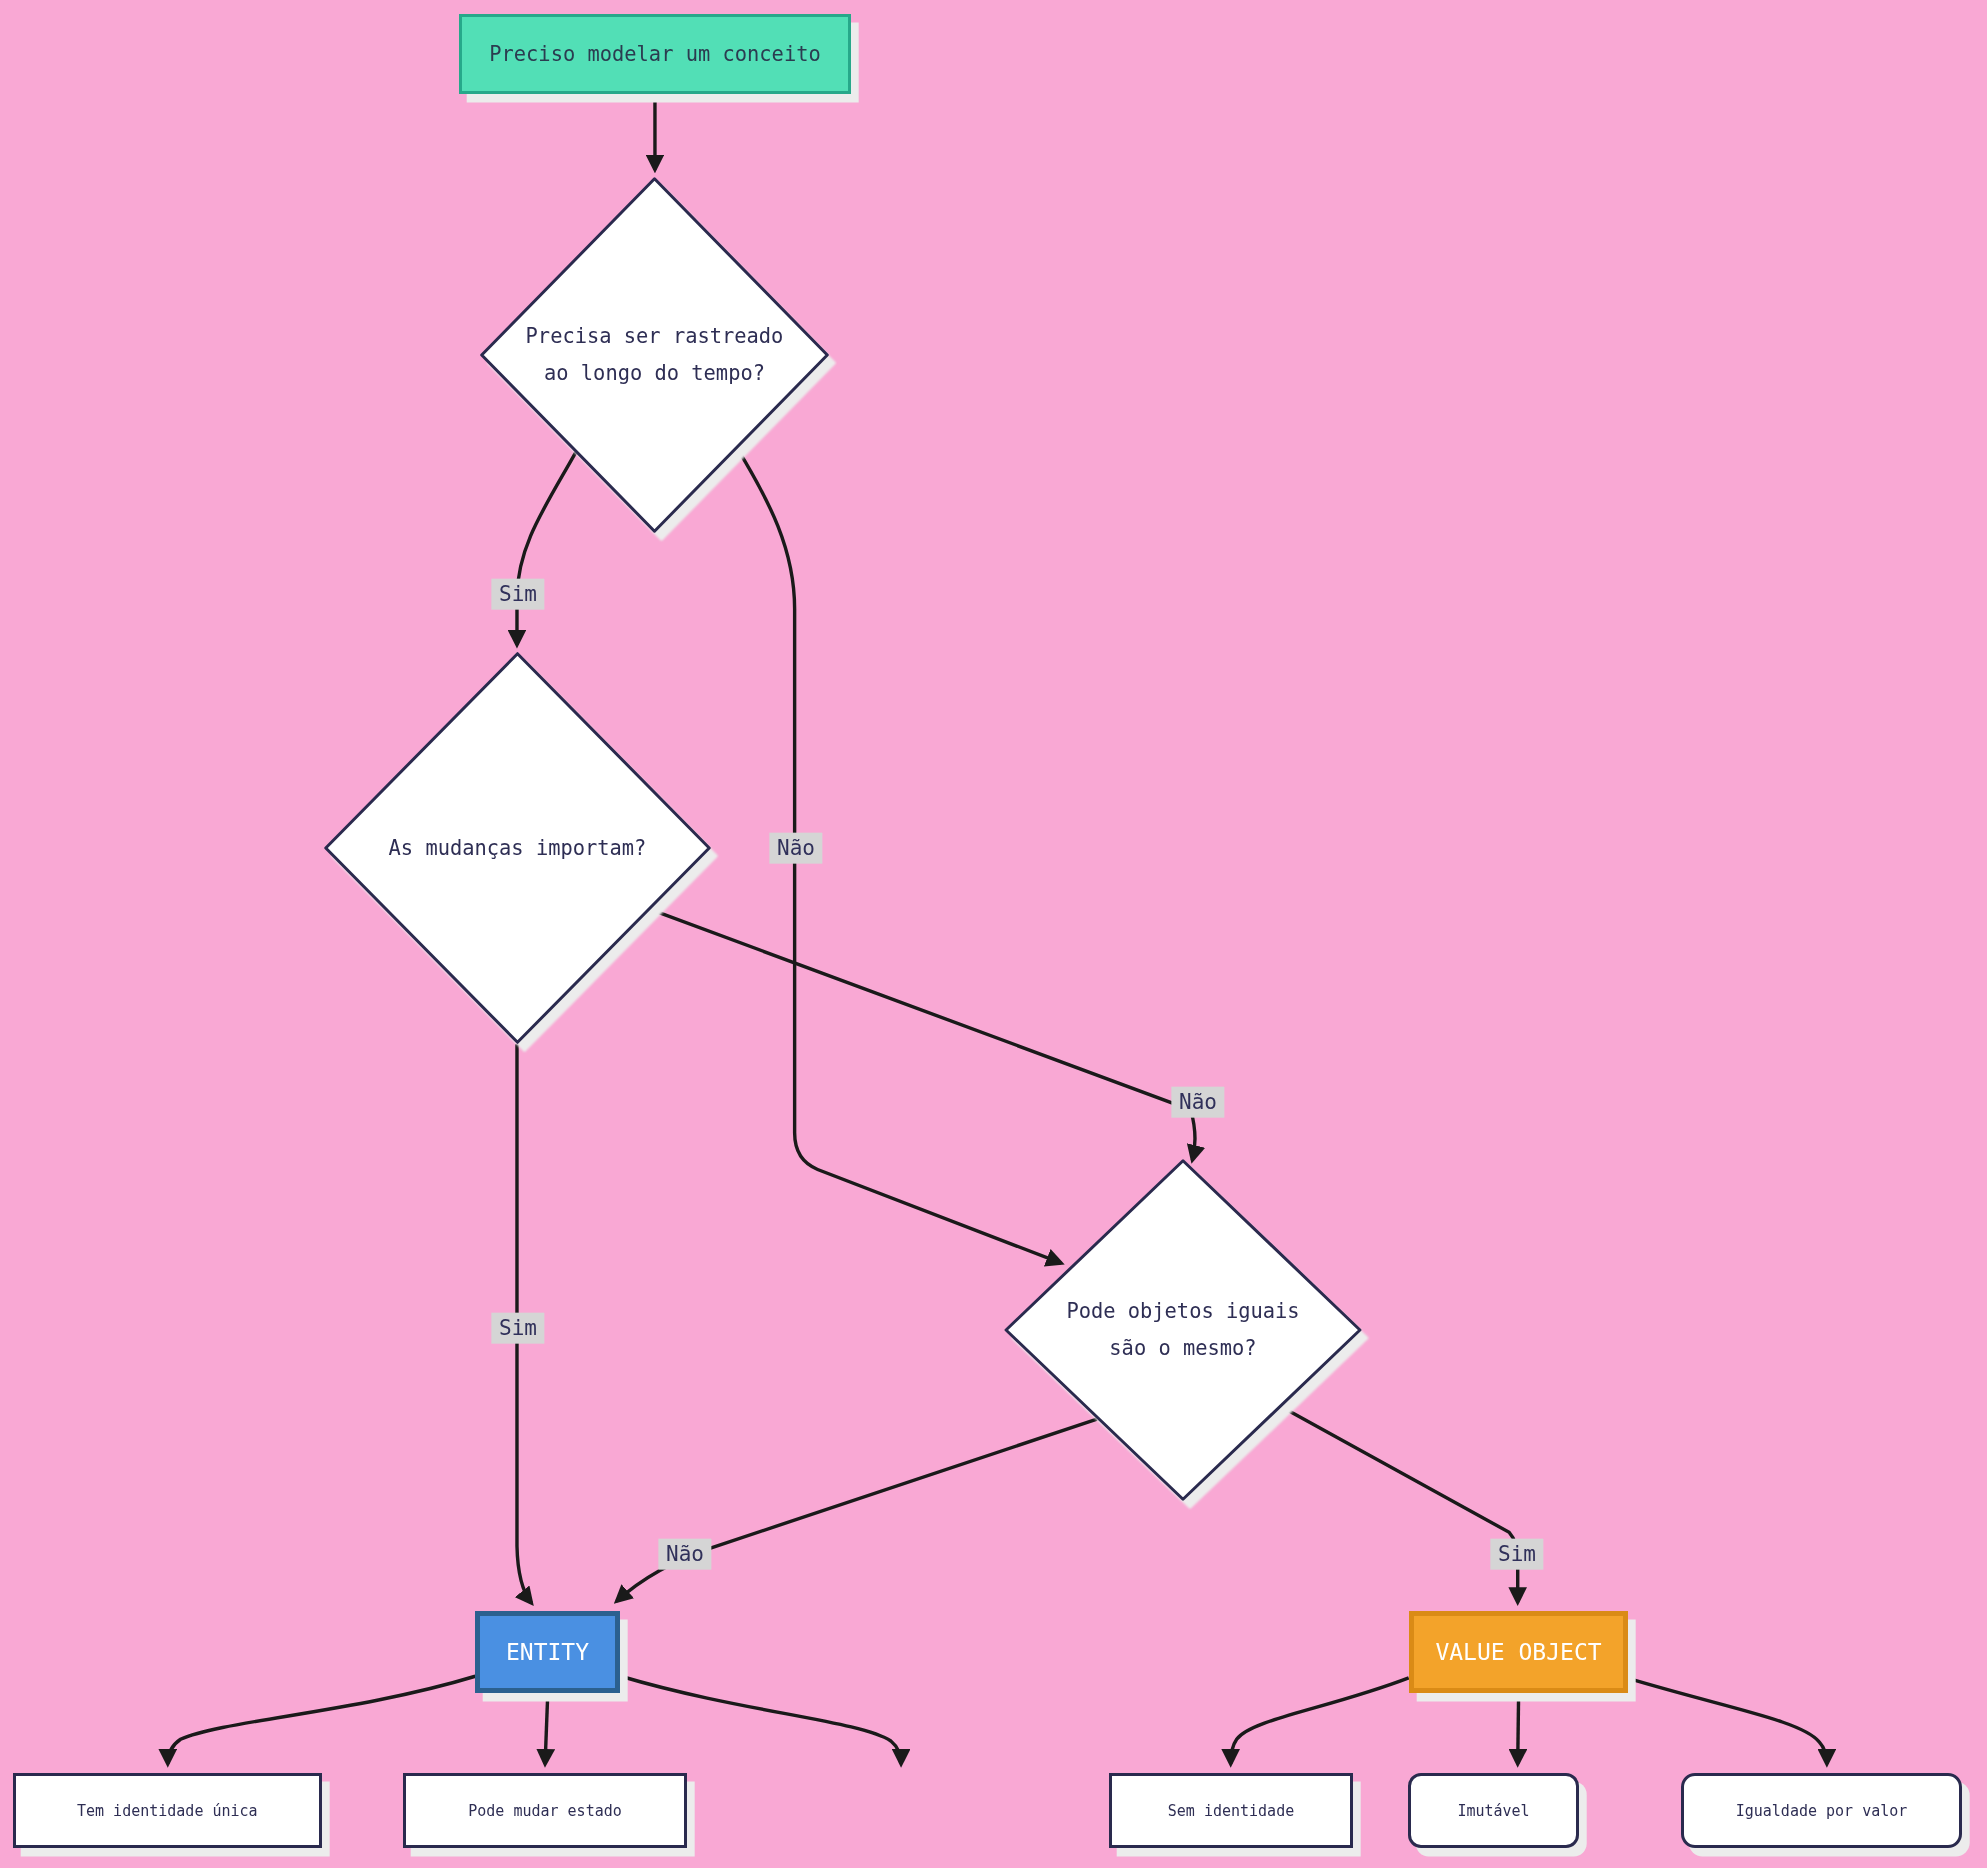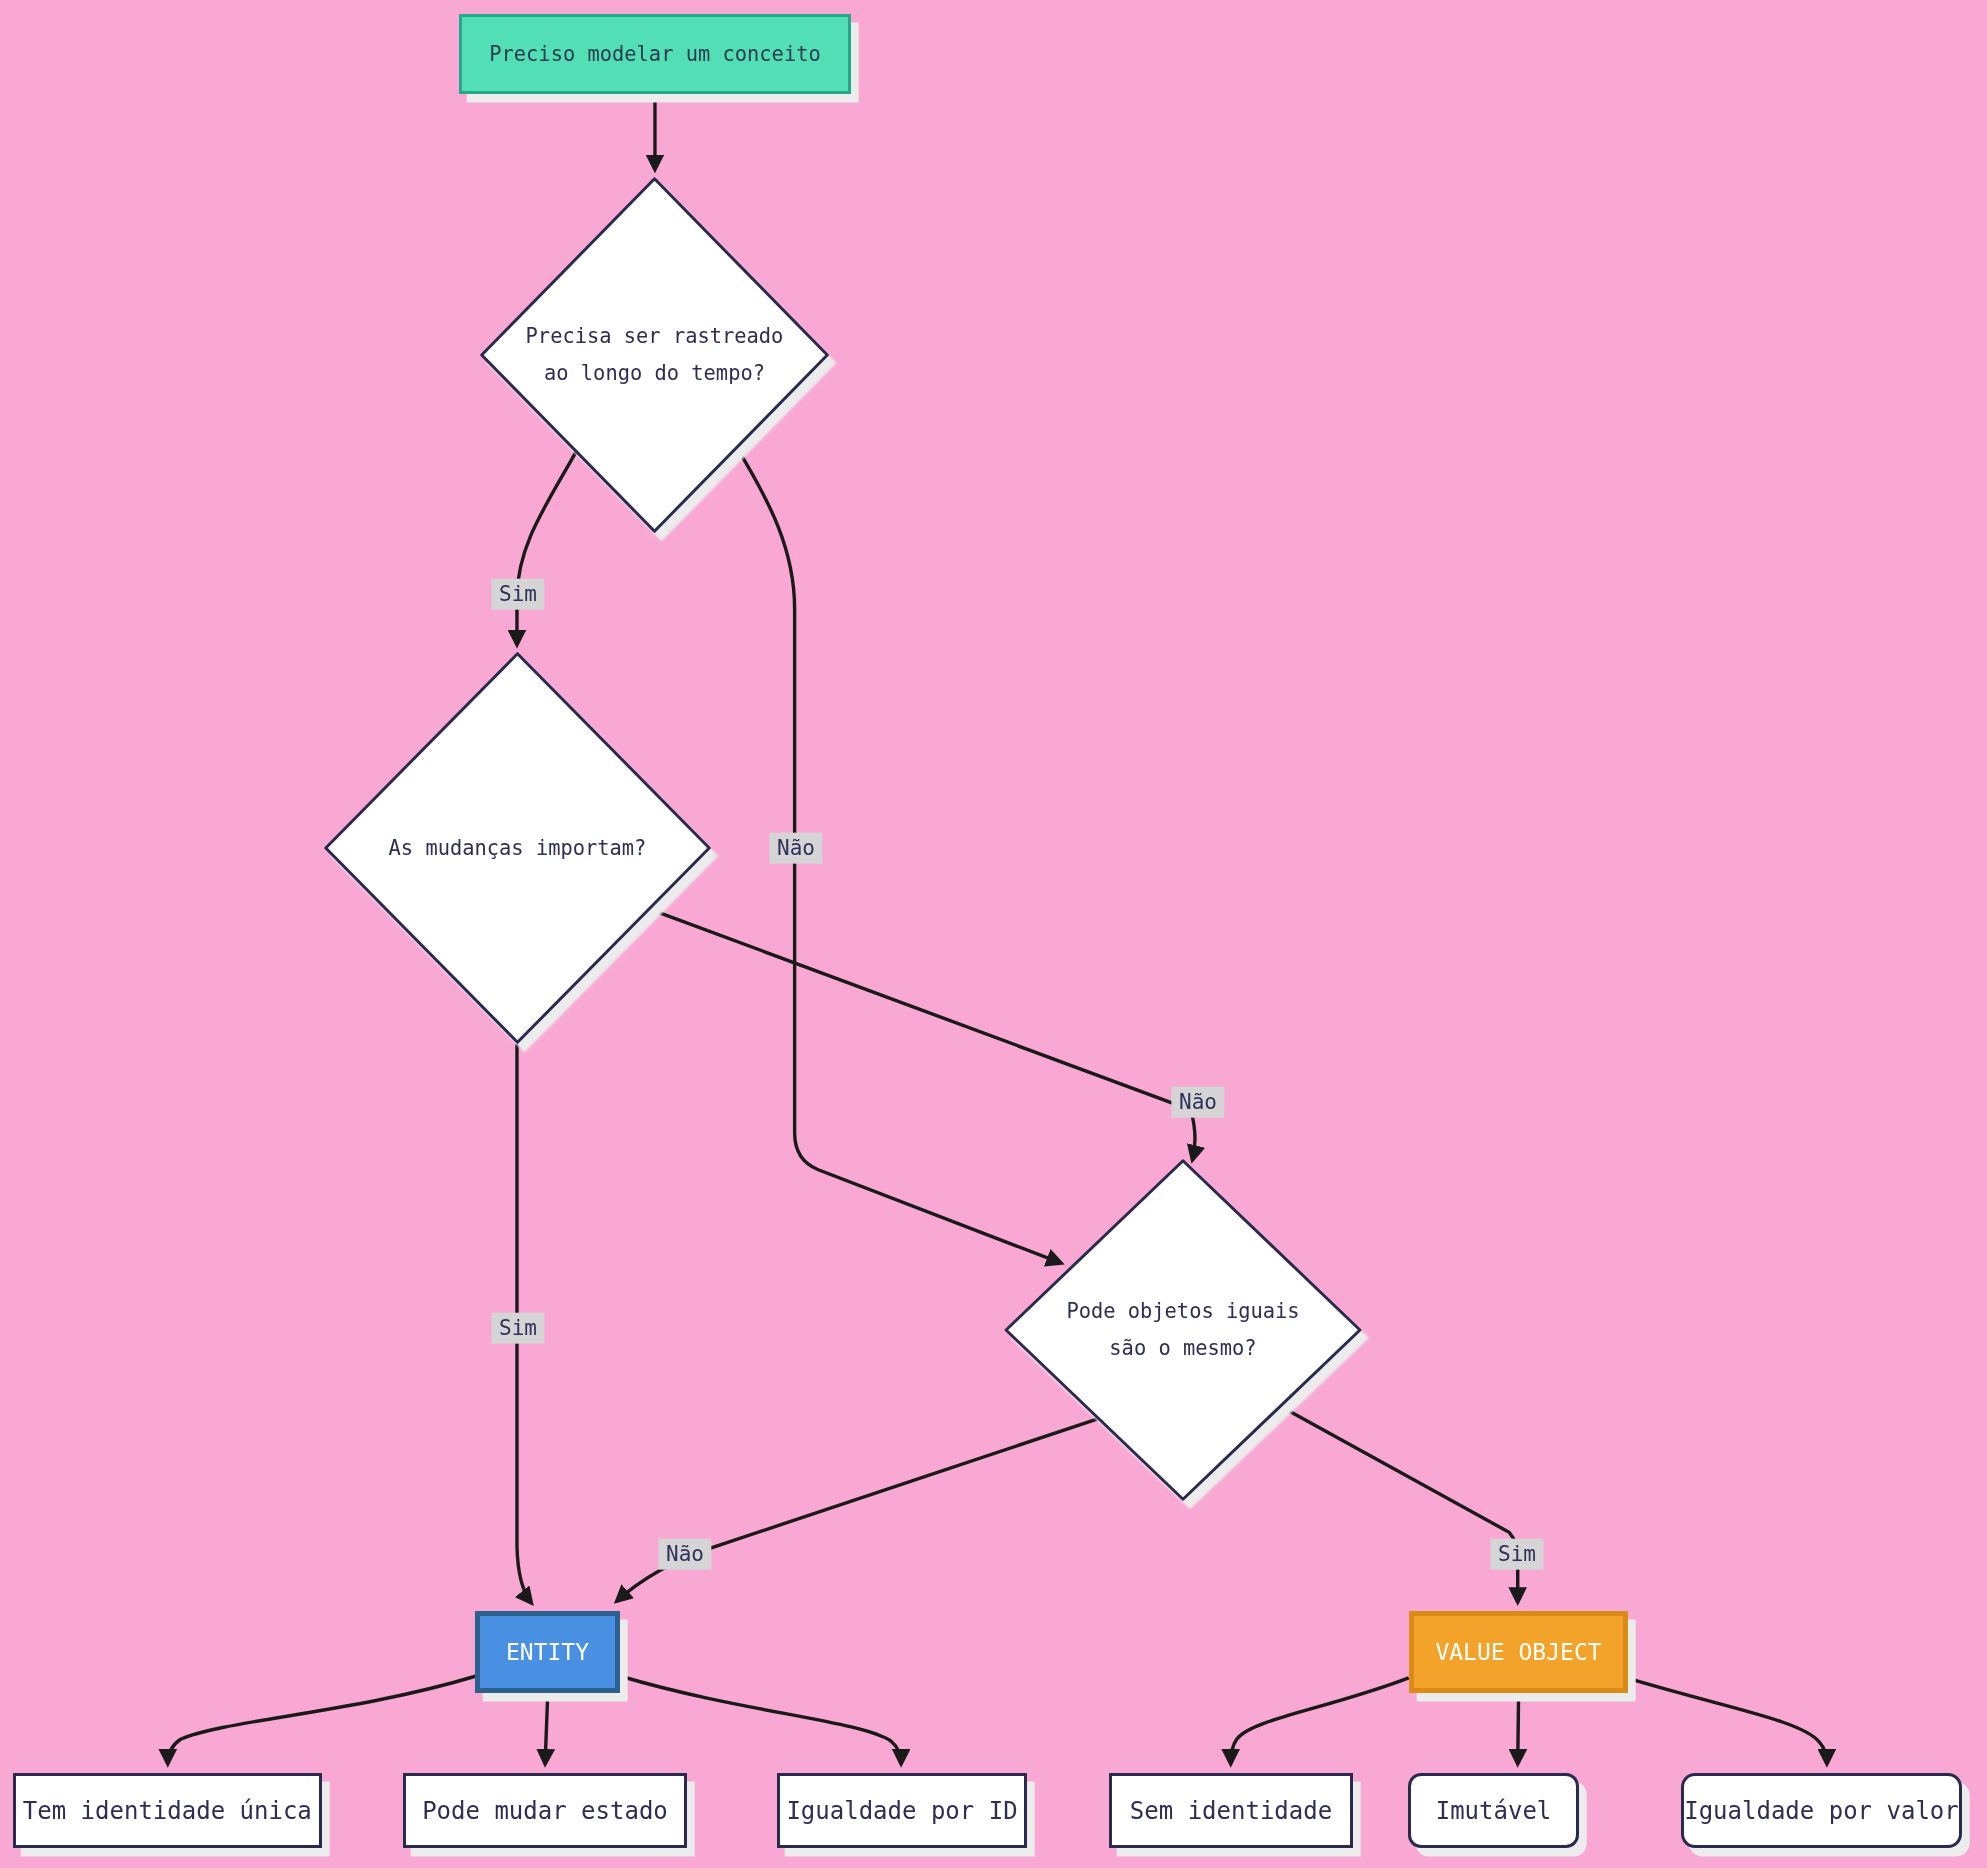--- a/index.html
+++ b/index.html
@@ -40,21 +40,21 @@
   .start-node {
     background: #52dfb6;
     border: 3.4px solid #27a88a;
     color: #2b3c50;
     font-size: 20.4px;
   }
   .plain-node {
     background: #ffffff;
     border: 3.4px solid #2a2a4e;
     color: #2e2e54;
-    font-size: 24px;
+    font-size: 15px;
   }
   .badge-node {
     color: #ffffff;
     font-size: 23px;
   }
   .entity-node {
     background: #4a90e2;
     border: 5.1px solid #2b608f;
   }
   .vo-node {
@@ -147,23 +147,20 @@
   <div class="node rect-node badge-node vo-node" style="left:1409px; top:1611px; width:219px; height:82px;">
     <span>VALUE OBJECT</span>
   </div>
 
   <div class="node rect-node plain-node" style="left:12.8px; top:1773px; width:309px; height:75px;">
     <span>Tem identidade única</span>
   </div>
   <div class="node rect-node plain-node" style="left:403px; top:1773px; width:284px; height:75px;">
     <span>Pode mudar estado</span>
   </div>
-  <div class="node rect-node plain-node" style="left:777px; top:1773px; width:250px; height:75px;">
-    <span>Igualdade por ID</span>
-  </div>
 
   <div class="node rect-node plain-node" style="left:1109px; top:1773px; width:244px; height:75px;">
     <span>Sem identidade</span>
   </div>
   <div class="node rect-node plain-node" style="left:1408px; top:1773px; width:171px; height:75px;border-radius:13px;">
     <span>Imutável</span>
   </div>
   <div class="node rect-node plain-node" style="left:1681px; top:1773px; width:281px; height:75px;border-radius:14px;">
     <span>Igualdade por valor</span>
   </div>

